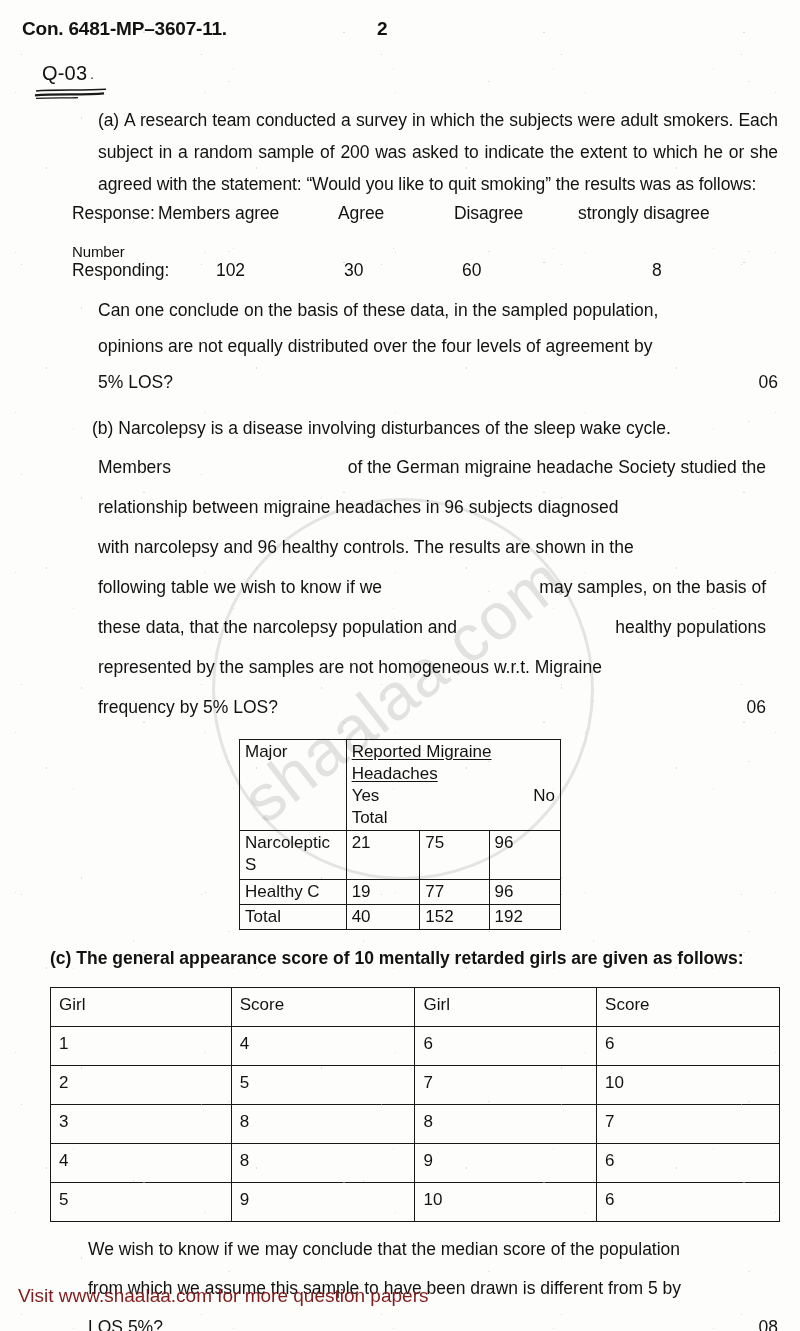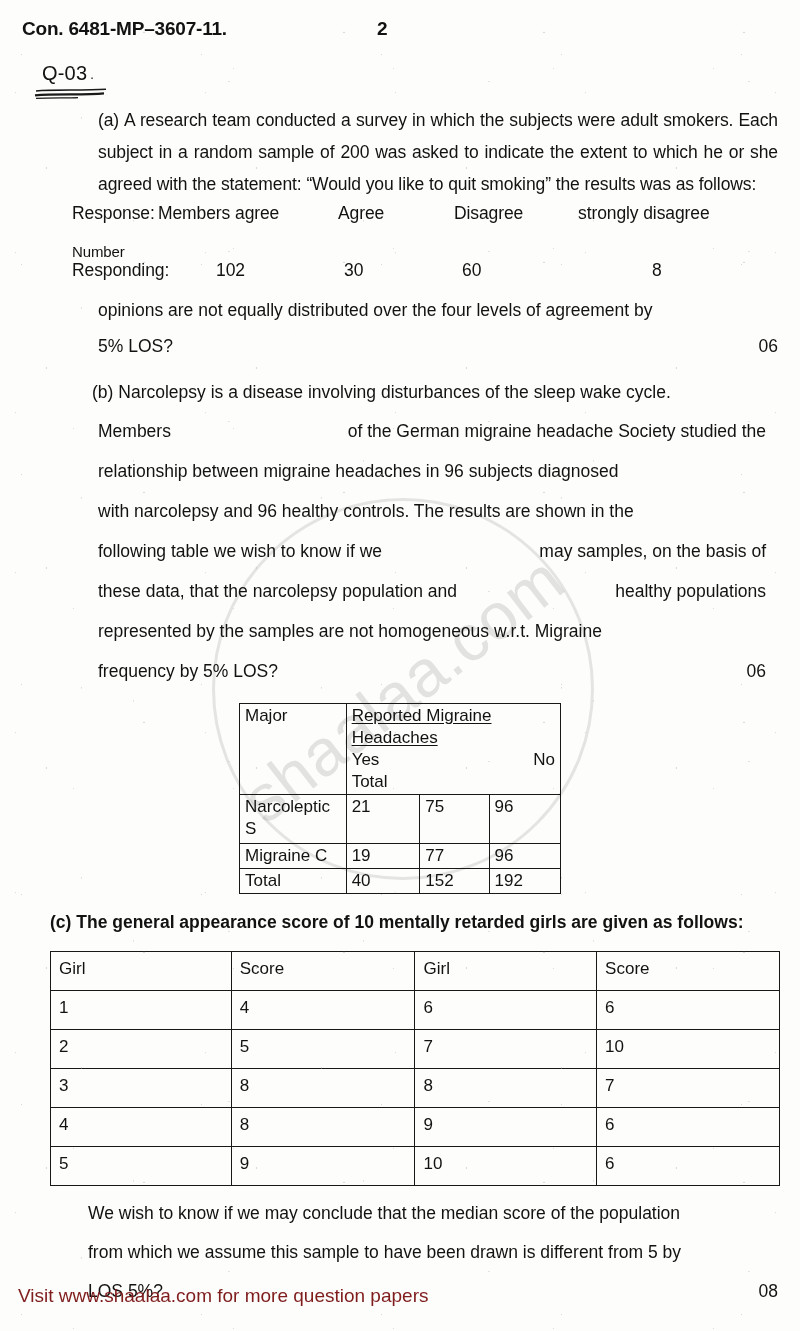--- a/index.html
+++ b/index.html
@@ -279,20 +279,21 @@
         <div class="resp-row" style="height:24px">
           <span style="left:0">Responding:</span>
           <span style="left:144px">102</span>
           <span style="left:272px">30</span>
           <span style="left:390px">60</span>
           <span style="left:580px">8</span>
         </div>
       </div>
 
       <div class="para-a2">
+        <div>Can one conclude on the basis of these data, in the sampled population,</div>
         <div>opinions are not equally distributed over the four levels of agreement by</div>
         <div class="last-line">
           <span>5% LOS?</span>
           <span>06</span>
         </div>
       </div>
 
       <div class="para-b-first">
         <span>(b)</span>
         <span>Narcolepsy is a disease involving disturbances of the sleep wake cycle.</span>
@@ -335,21 +336,21 @@
                 <div>Total</div>
               </td>
             </tr>
             <tr>
               <td class="mig-c1" style="height:46px">Narcoleptic<br>S</td>
               <td class="mig-c2">21</td>
               <td class="mig-c3">75</td>
               <td class="mig-c4">96</td>
             </tr>
             <tr>
-              <td class="mig-c1">Migraine C</td>
+              <td class="mig-c1">Healthy C</td>
               <td class="mig-c2">19</td>
               <td class="mig-c3">77</td>
               <td class="mig-c4">96</td>
             </tr>
             <tr>
               <td class="mig-c1">Total</td>
               <td class="mig-c2">40</td>
               <td class="mig-c3">152</td>
               <td class="mig-c4">192</td>
             </tr>

